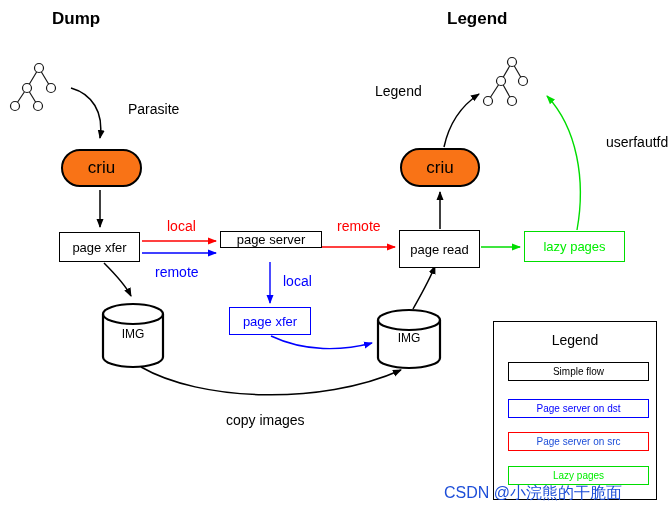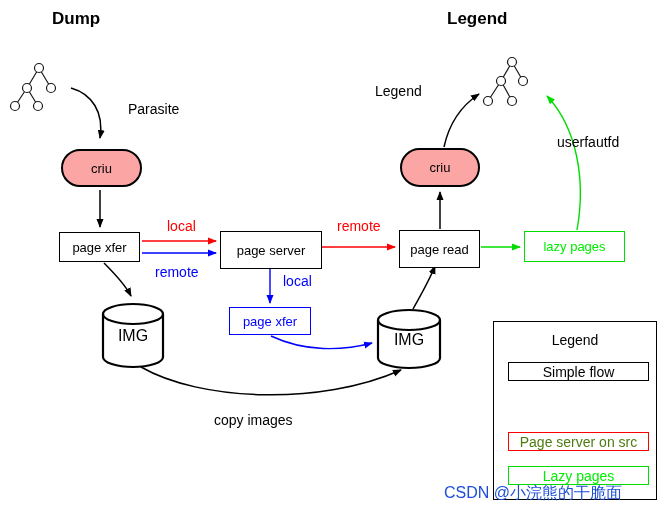--- a/index.html
+++ b/index.html
@@ -13,36 +13,36 @@
   .red{color:#ff0000;}
   .blue{color:#0000ff;}
   .node{
     position:absolute;background:#ffffff;border:1.4px solid #000;
     display:flex;align-items:center;justify-content:center;
     font-size:13px;box-sizing:border-box;
   }
   .node.blue-box{border-color:#0000ff;color:#0000ff;}
   .node.green-box{border-color:#00dd00;color:#00ee00;}
   .stadium{
-    position:absolute;background:#fca5a5;border:2.5px solid #000;border-radius:20px;
-    display:flex;align-items:center;justify-content:center;font-size:13px;box-sizing:border-box;text-align:right;
+    position:absolute;background:#f97316;border:2.5px solid #000;border-radius:20px;
+    display:flex;align-items:center;justify-content:center;font-size:17px;box-sizing:border-box;text-align:right;
   }
-  .img-lbl{position:absolute;font-size:16px;text-align:center;}
+  .img-lbl{position:absolute;font-size:12px;text-align:center;}
   .legend{
     position:absolute;left:493px;top:321px;width:164px;height:179px;
     border:1.5px solid #000;background:#fff;box-sizing:border-box;
   }
   .legend-title{position:absolute;left:0;top:10px;width:100%;text-align:center;font-size:14px;}
   .legend-item{
     position:absolute;left:14px;width:141px;height:19px;border:1.4px solid #000;
-    display:flex;align-items:center;justify-content:center;font-size:14px;
+    display:flex;align-items:center;justify-content:center;font-size:10px;
     box-sizing:border-box;background:#fff;
   }
   .legend-item.li-blue{border-color:#0000ff;color:#0000ff;}
-  .legend-item.li-red{border-color:#ff0000;color:#4d7c0f;}
+  .legend-item.li-red{border-color:#ff0000;color:#1d4ed8;}
   .legend-item.li-green{border-color:#00dd00;color:#00ee00;}
   .watermark{
     position:absolute;left:444px;top:483px;font-size:16px;color:#1d4ed8;
     white-space:nowrap;z-index:5;letter-spacing:0px;
   }
 </style>
 </head>
 <body>
 
 <div class="stage">
@@ -113,39 +113,40 @@
     <path d="M577,230 C586,180 577,128 547,96" fill="none" stroke="#00dd00" stroke-width="1.4" marker-end="url(#m-green)"></path>
   </svg>
 
   <div class="lbl title" style="left:52px;top:10px;">Dump</div>
   <div class="lbl title" style="left:447px;top:10px;">Legend</div>
 
   <div class="stadium" style="left:61px;top:149px;width:81px;height:38px;">criu</div>
   <div class="stadium" style="left:400px;top:148px;width:80px;height:39px;">criu</div>
 
   <div class="node" style="left:59px;top:232px;width:81px;height:30px;">page xfer</div>
-  <div class="node" style="left:220px;top:231px;width:102px;height:38px;">page server</div>
+  <div class="node" style="left:220px;top:231px;width:102px;height:17px;">page server</div>
   <div class="node" style="left:399px;top:230px;width:81px;height:38px;">page read</div>
   <div class="node green-box" style="left:524px;top:231px;width:101px;height:31px;">lazy pages</div>
   <div class="node blue-box" style="left:229px;top:307px;width:82px;height:28px;">page xfer</div>
 
   <div class="img-lbl" style="left:103px;top:327px;width:60px;">IMG</div>
   <div class="img-lbl" style="left:378px;top:331px;width:62px;">IMG</div>
 
   <div class="lbl" style="left:108px;top:102px;margin-left:20px;">Parasite</div>
   <div class="lbl red" style="left:167px;top:219px;">local</div>
   <div class="lbl blue" style="left:155px;top:265px;">remote</div>
   <div class="lbl red" style="left:337px;top:219px;">remote</div>
   <div class="lbl blue" style="left:283px;top:274px;">local</div>
-  <div class="lbl" style="left:214px;top:413px;">copy images</div>
+  <div class="lbl" style="left:226px;top:413px;">copy images</div>
   <div class="lbl" style="left:375px;top:84px;">Legend</div>
-  <div class="lbl" style="left:557px;top:135px;">userfautfd</div>
+  <div class="lbl" style="left:606px;top:135px;">userfautfd</div>
 
   <div class="legend">
     <div class="legend-title">Legend</div>
     <div class="legend-item" style="top:40px;">Simple flow</div>
+    <div class="legend-item li-blue" style="top:77px;">Page server on dst</div>
     <div class="legend-item li-red" style="top:110px;">Page server on src</div>
     <div class="legend-item li-green" style="top:144px;">Lazy pages</div>
   </div>
 
   <div class="watermark">CSDN @小浣熊的干脆面</div>
 
 </div>
 
 </body></html>

